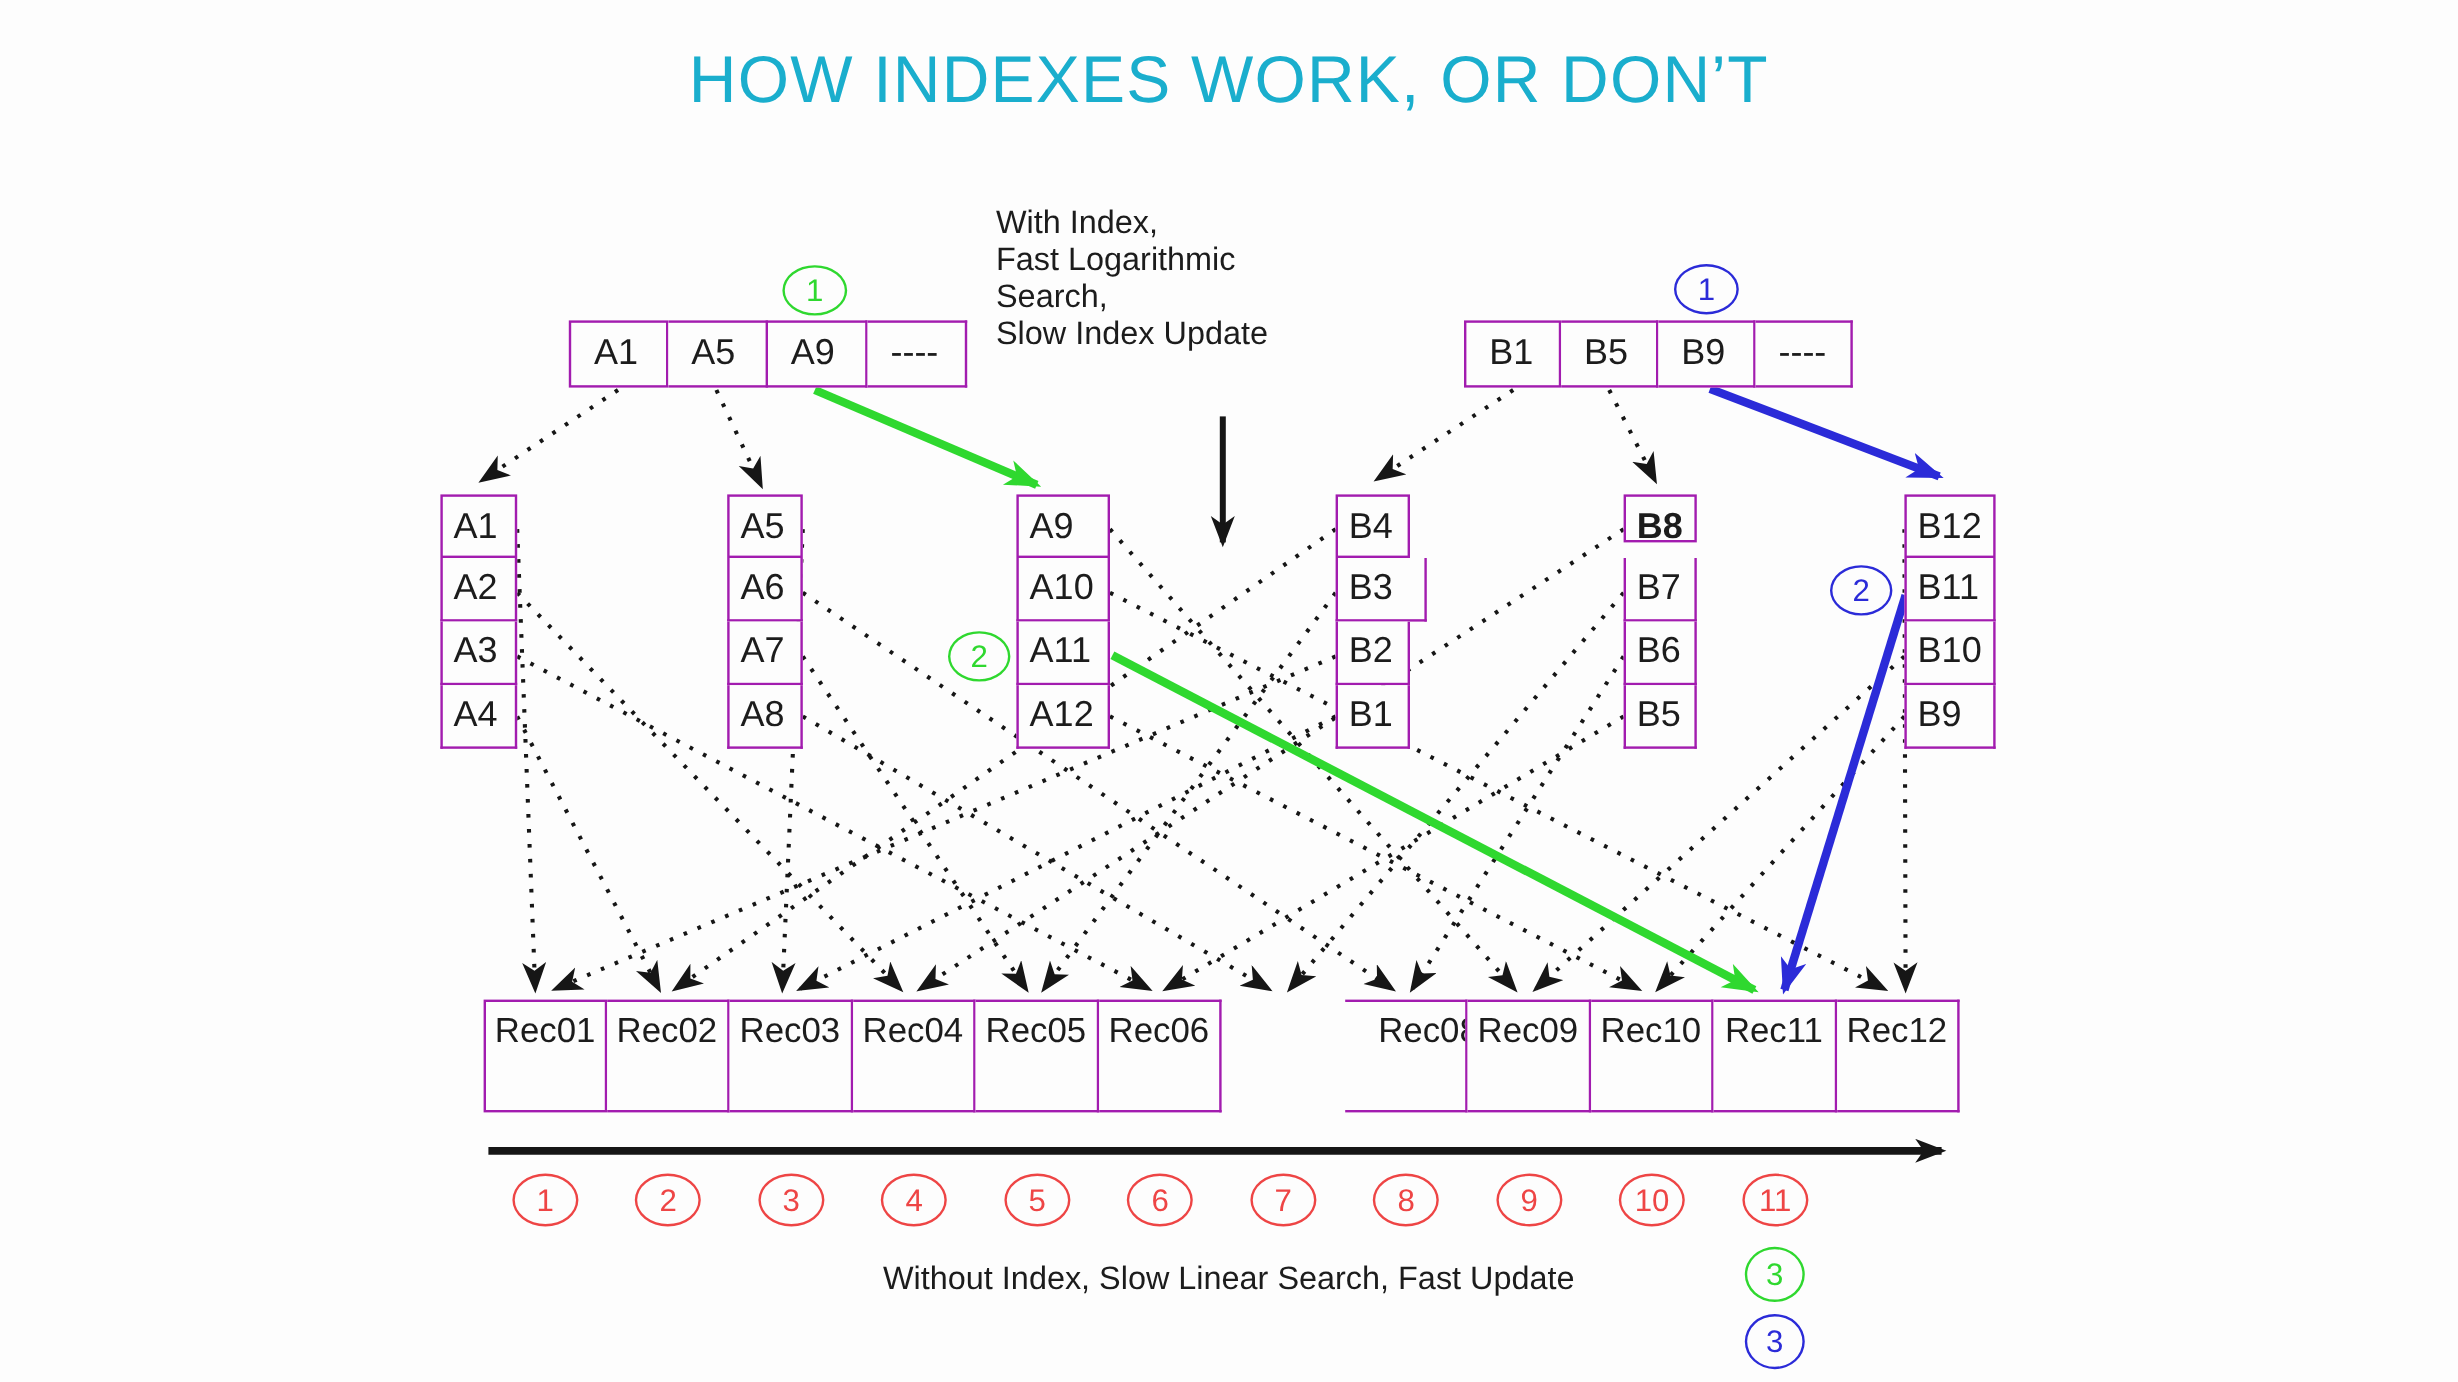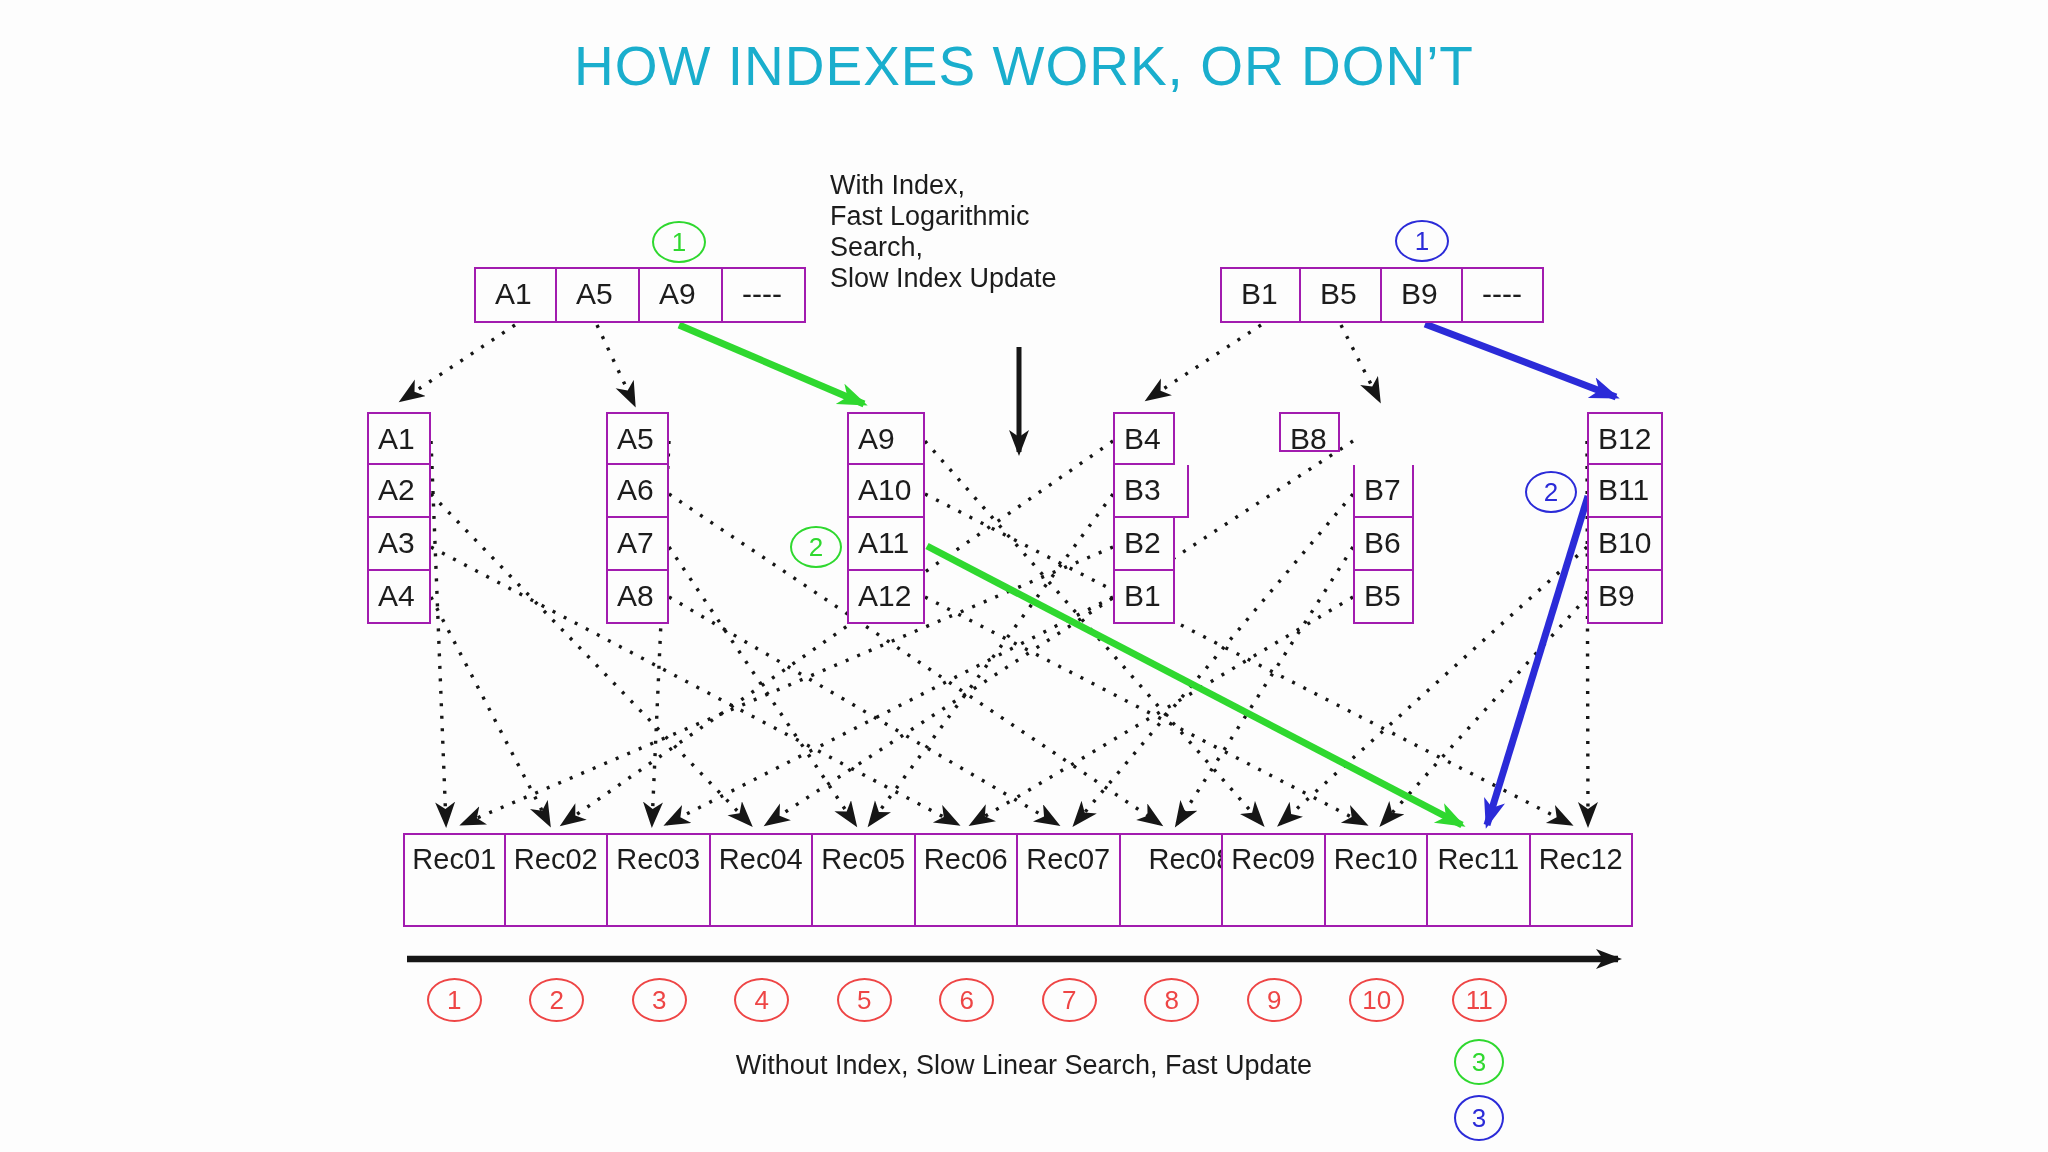--- a/index.html
+++ b/index.html
@@ -118,36 +118,35 @@
     <div class="cell leaf-cell no-top" style="left: 606px; top: 571px; width: 63px; height: 53px; line-height: 49px;">A8</div>
     <div class="cell leaf-cell" style="left: 847px; top: 412px; width: 78px; height: 53px; line-height: 49px;">A9</div>
     <div class="cell leaf-cell no-top" style="left: 847px; top: 465px; width: 78px; height: 53px; line-height: 49px;">A10</div>
     <div class="cell leaf-cell no-top" style="left: 847px; top: 518px; width: 78px; height: 53px; line-height: 49px;">A11</div>
     <div class="cell leaf-cell no-top" style="left: 847px; top: 571px; width: 78px; height: 53px; line-height: 49px;">A12</div>
     <div class="badge" style="left: 790px; top: 526px; width: 52px; height: 42px; line-height: 38px; border-color: rgb(47, 216, 47); color: rgb(47, 216, 47);">2</div>
     <div class="cell leaf-cell" style="left: 1113px; top: 412px; width: 62px; height: 53px; line-height: 49px;">B4</div>
     <div class="cell leaf-cell no-top" style="left: 1113px; top: 465px; width: 76px; height: 53px; line-height: 49px;">B3</div>
     <div class="cell leaf-cell no-top" style="left: 1113px; top: 518px; width: 62px; height: 53px; line-height: 49px;">B2</div>
     <div class="cell leaf-cell no-top" style="left: 1113px; top: 571px; width: 62px; height: 53px; line-height: 49px;">B1</div>
-    <div class="cell leaf-cell" style="left: 1279px; top: 412px; width: 61px; height: 40px; line-height: 49px;">B8</div>
+    <div class="cell leaf-cell" style="left: 1353px; top: 412px; width: 61px; height: 40px; line-height: 49px; font-weight: bold;">B8</div>
     <div class="cell leaf-cell no-top" style="left: 1353px; top: 465px; width: 61px; height: 53px; line-height: 49px;">B7</div>
     <div class="cell leaf-cell no-top" style="left: 1353px; top: 518px; width: 61px; height: 53px; line-height: 49px;">B6</div>
     <div class="cell leaf-cell no-top" style="left: 1353px; top: 571px; width: 61px; height: 53px; line-height: 49px;">B5</div>
     <div class="cell leaf-cell" style="left: 1587px; top: 412px; width: 76px; height: 53px; line-height: 49px;">B12</div>
     <div class="cell leaf-cell no-top" style="left: 1587px; top: 465px; width: 76px; height: 53px; line-height: 49px;">B11</div>
     <div class="cell leaf-cell no-top" style="left: 1587px; top: 518px; width: 76px; height: 53px; line-height: 49px;">B10</div>
     <div class="cell leaf-cell no-top" style="left: 1587px; top: 571px; width: 76px; height: 53px; line-height: 49px;">B9</div>
     <div class="badge" style="left: 1525px; top: 471px; width: 52px; height: 42px; line-height: 38px; border-color: rgb(43, 43, 216); color: rgb(43, 43, 216);">2</div>
     <div class="cell rec-cell" style="left: 403px; top: 833px; width: 102.5px; height: 94px;">Rec01</div>
     <div class="cell rec-cell no-left" style="left: 505.5px; top: 833px; width: 102.5px; height: 94px;">Rec02</div>
     <div class="cell rec-cell no-left" style="left: 608px; top: 833px; width: 102.5px; height: 94px;">Rec03</div>
     <div class="cell rec-cell no-left" style="left: 710.5px; top: 833px; width: 102.5px; height: 94px;">Rec04</div>
     <div class="cell rec-cell no-left" style="left: 813px; top: 833px; width: 102.5px; height: 94px;">Rec05</div>
     <div class="cell rec-cell no-left" style="left: 915.5px; top: 833px; width: 102.5px; height: 94px;">Rec06</div>
-    <div class="cell rec-cell no-left" style="left: 1018px; top: 833px; width: 102.5px; height: 94px;">Rec07</div>
     <div class="cell rec-cell no-left" style="left: 1120.5px; top: 833px; width: 102.5px; height: 94px; padding-left: 28px;">Rec08</div>
     <div class="cell rec-cell no-left" style="left: 1223px; top: 833px; width: 102.5px; height: 94px;">Rec09</div>
     <div class="cell rec-cell no-left" style="left: 1325.5px; top: 833px; width: 102.5px; height: 94px;">Rec10</div>
     <div class="cell rec-cell no-left" style="left: 1428px; top: 833px; width: 102.5px; height: 94px;">Rec11</div>
     <div class="cell rec-cell no-left" style="left: 1530.5px; top: 833px; width: 102.5px; height: 94px;">Rec12</div>
     <div class="badge" style="left: 426.75px; top: 978px; width: 55px; height: 44px; line-height: 40px; border-color: rgb(238, 69, 69); color: rgb(238, 69, 69);">1</div>
     <div class="badge" style="left: 529.25px; top: 978px; width: 55px; height: 44px; line-height: 40px; border-color: rgb(238, 69, 69); color: rgb(238, 69, 69);">2</div>
     <div class="badge" style="left: 631.75px; top: 978px; width: 55px; height: 44px; line-height: 40px; border-color: rgb(238, 69, 69); color: rgb(238, 69, 69);">3</div>
     <div class="badge" style="left: 734.25px; top: 978px; width: 55px; height: 44px; line-height: 40px; border-color: rgb(238, 69, 69); color: rgb(238, 69, 69);">4</div>
     <div class="badge" style="left: 836.75px; top: 978px; width: 55px; height: 44px; line-height: 40px; border-color: rgb(238, 69, 69); color: rgb(238, 69, 69);">5</div>

